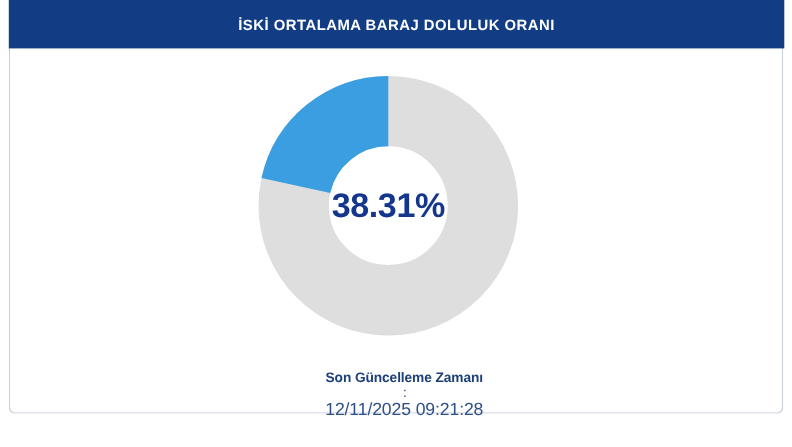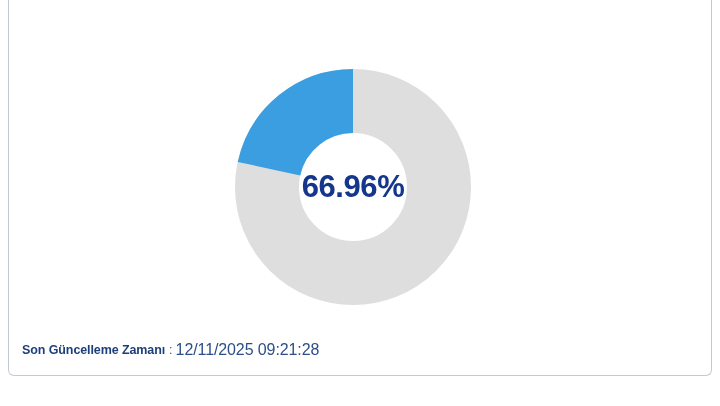--- a/index.html
+++ b/index.html
@@ -101,20 +101,21 @@
   
   .card-footer {
     position: absolute;
     left: 0;
     top: 336px;
     width: 704px;
     height: 28px;
     display: flex;
     align-items: center;
     padding-left: 13px;
+    flex-direction: column;
   }
 
   .footer-label {
     font-size: 12.5px;
     font-weight: bold;
     color: #1d3f7a;
     letter-spacing: -0.1px;
   }
 
   .footer-sep {
@@ -130,30 +131,33 @@
     letter-spacing: -0.1px;
   }
 </style>
 </head>
 <body>
 
 <div class="screen">
 
   <div class="card">
 
+    <div class="card-header">
+      <div class="card-header-title">İSKİ ORTALAMA BARAJ DOLULUK ORANI</div>
+    </div>
 
     <div class="chart-area">
       <div class="donut-wrap">
         <svg class="donut-svg" viewBox="0 0 238 238">
 
           <circle cx="119" cy="119" r="86" fill="none" stroke="#dedede" stroke-width="64" stroke-dasharray="540.3539364174444 540.3539364174444" stroke-dashoffset="0" transform="rotate(-90 119 119)"></circle>
 
           <circle cx="119" cy="119" r="86" fill="none" stroke="#3b9ee0" stroke-width="64" stroke-dasharray="116.39223790431751 423.96169851312686" stroke-dashoffset="0" transform="rotate(-90 119 119) scale(1,-1) translate(0,-238)"></circle>
         </svg>
-        <div class="donut-center-label">66.96%</div>
+        <div class="donut-center-label">38.31%</div>
       </div>
     </div>
 
     <div class="card-footer">
       <span class="footer-label">Son Güncelleme Zamanı</span>
       <span class="footer-sep">:</span>
       <span class="footer-value">12/11/2025 09:21:28</span>
     </div>
 
   </div>

